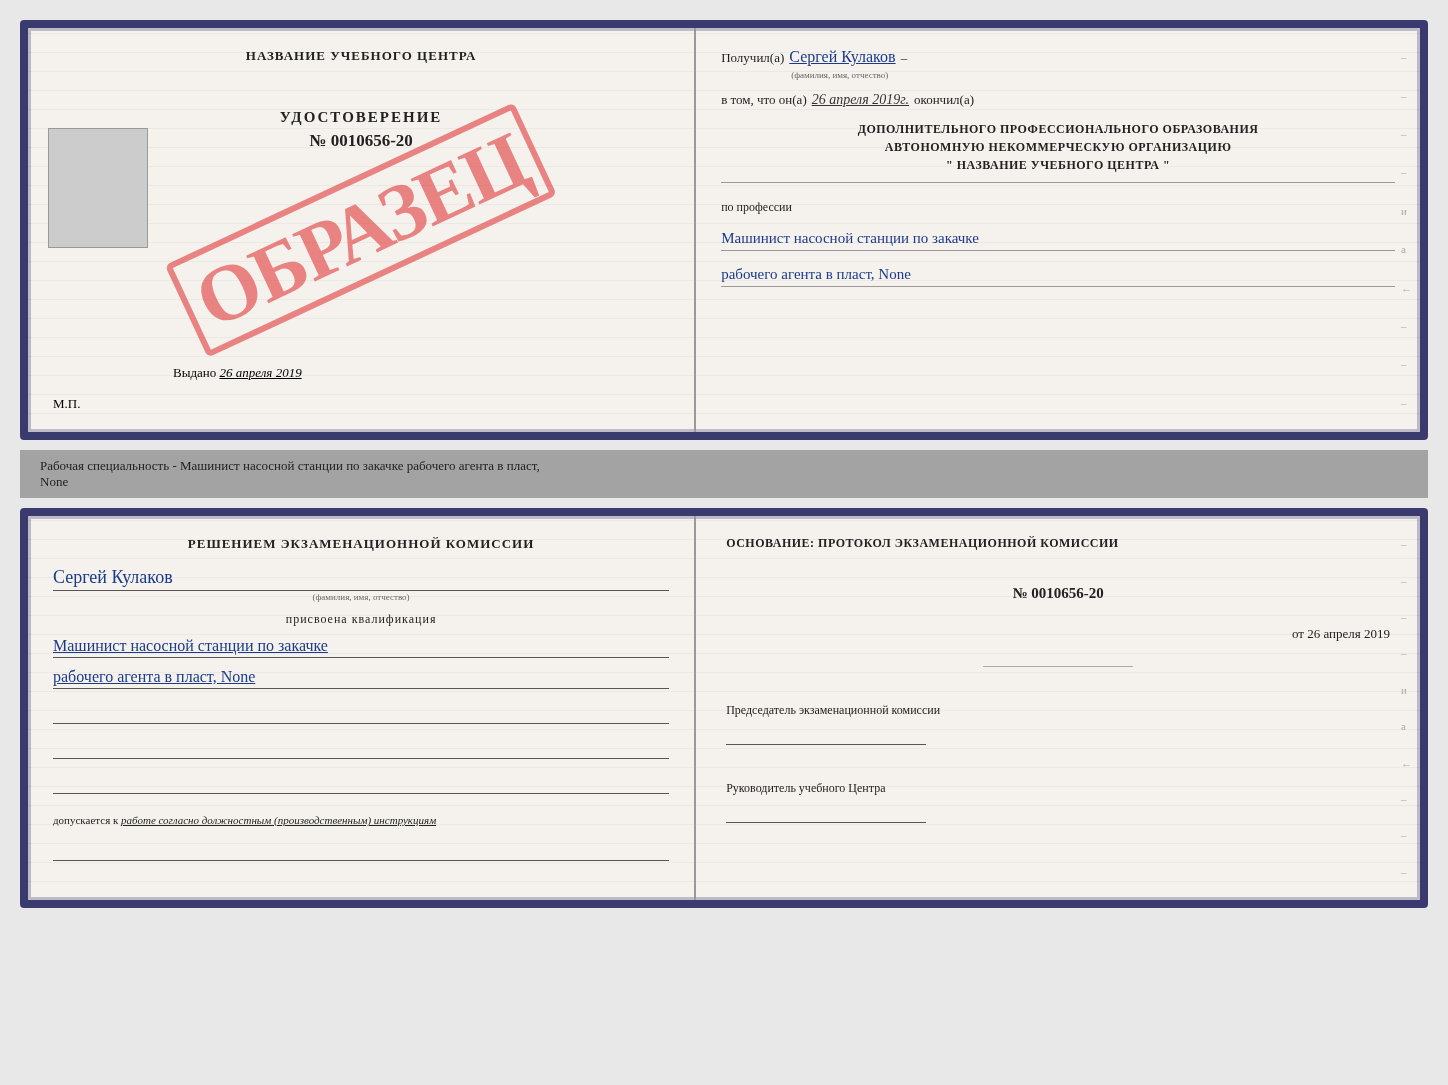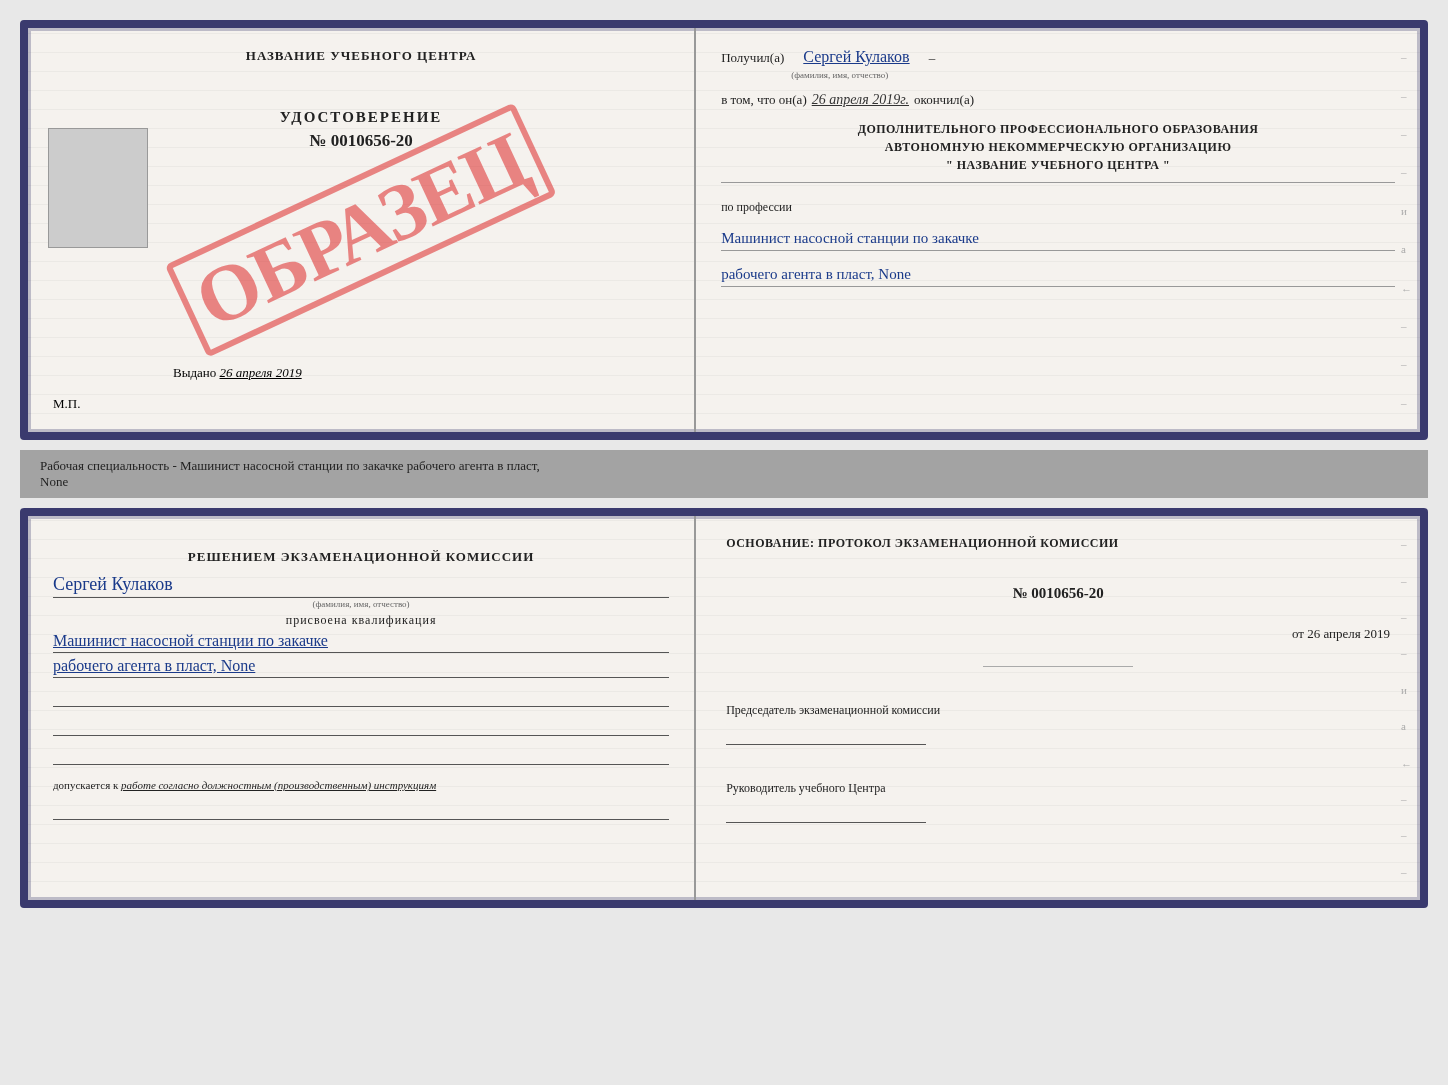--- a/index.html
+++ b/index.html
@@ -123,21 +123,21 @@
       line-height: 1;
       border-radius: 6px;
     }
 
     
     .recipient-row {
       font-size: 13px;
       color: #222;
       display: flex;
       align-items: baseline;
-      gap: 19px;
+      gap: 5px;
       flex-wrap: wrap;
       text-align: center;
     }
 
     .handwritten {
       font-family: 'Segoe Script', 'Brush Script MT', cursive;
       font-size: 16px;
       color: #1a3a8a;
       text-decoration: underline;
     }
@@ -230,24 +230,24 @@
       border: 8px solid #3a3a6e;
       border-radius: 4px;
       min-height: 400px;
       position: relative;
       overflow: hidden;
     }
 
     .bottom-left {
       width: 48%;
       border-right: 2px solid #999;
-      padding: 33px 25px;
-      display: flex;
-      flex-direction: column;
-      gap: 4px;
+      padding: 20px 25px;
+      display: flex;
+      flex-direction: column;
+      gap: 10px;
       position: relative;
     }
 
     .bottom-right {
       width: 52%;
       padding: 20px 30px;
       display: flex;
       flex-direction: column;
       gap: 24px;
       position: relative;

